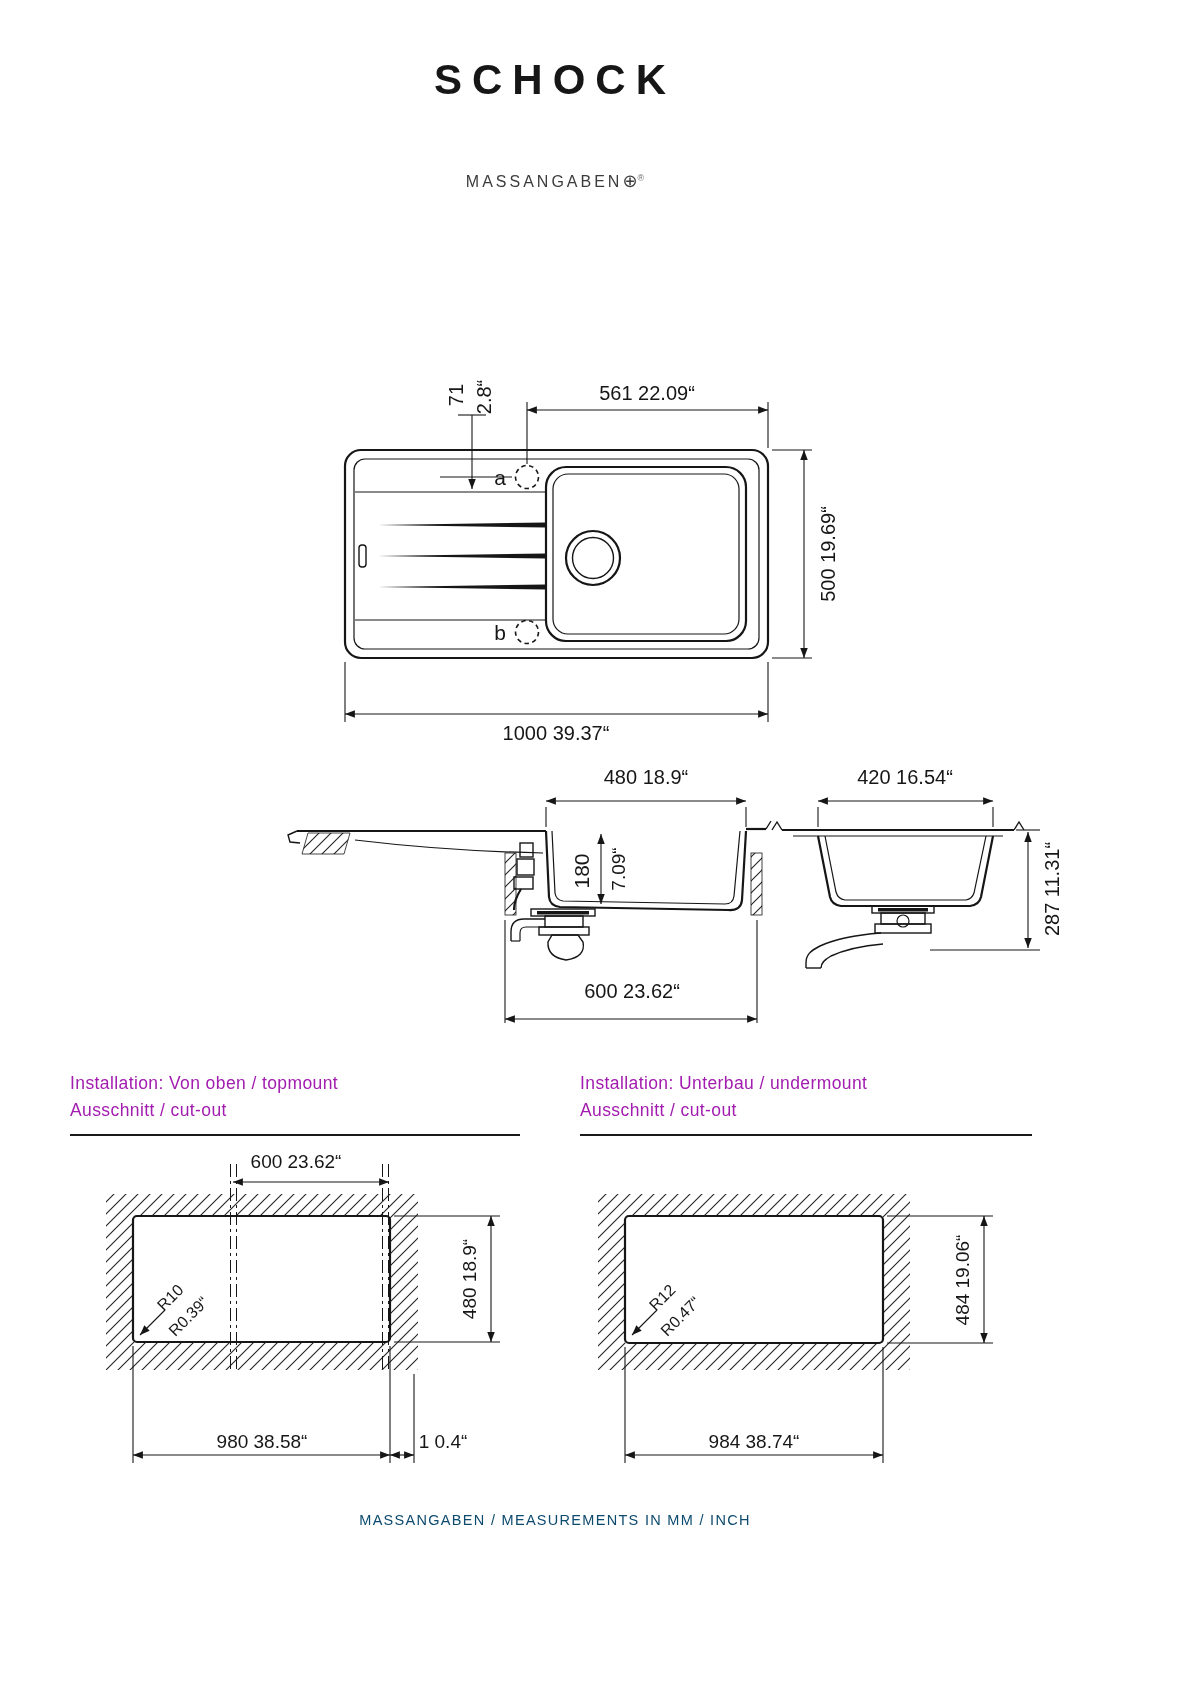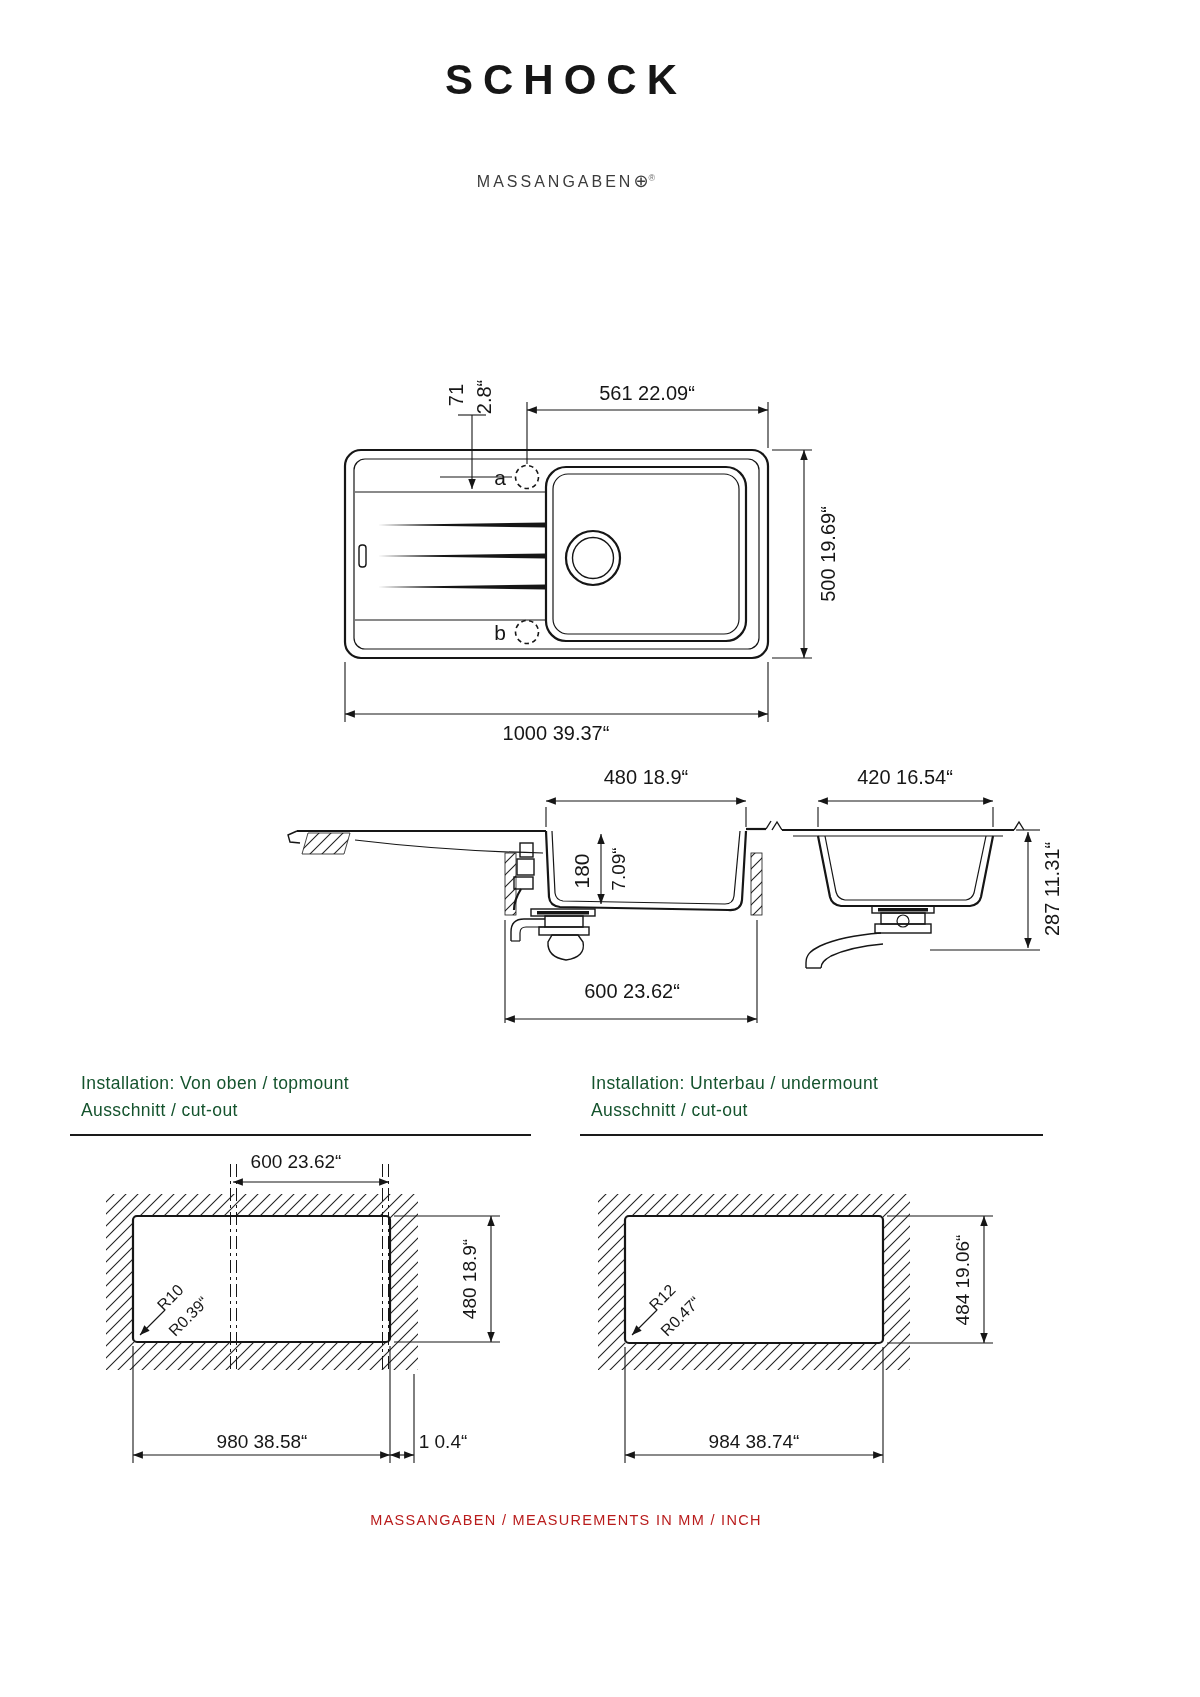--- a/index.html
+++ b/index.html
@@ -1,28 +1,28 @@
 <!DOCTYPE html>
 <html><head>
 <meta charset="utf-8">
 <style>
   html,body{margin:0;padding:0;background:#fff;}
   .page{position:relative;width:1200px;height:1697px;background:#ffffff;overflow:hidden;
         font-family:"Liberation Sans",sans-serif;color:#161616;}
-  .abs{position:absolute;padding-left:11px;}
+  .abs{position:absolute;}
   .logo{left:0;top:56px;width:1110px;text-align:center;font-size:42px;font-weight:800;
         letter-spacing:10px;color:#161616;}
   .material{left:0;top:170px;width:1110px;text-align:center;font-size:16px;letter-spacing:3px;
         color:#3c3c3c;font-weight:500;}
   .material .sym{font-size:18px;letter-spacing:0;}
   .material .reg{font-size:9px;vertical-align:super;letter-spacing:0;color:#6a6a6a;}
-  .inst-title{font-size:17.5px;line-height:27px;color:#14532d;letter-spacing:.4px;}
+  .inst-title{font-size:17.5px;line-height:27px;color:#a21caf;letter-spacing:.4px;}
   .rule{height:2px;background:#1a1a1a;}
   .footer{left:0;top:1512px;width:1110px;text-align:center;font-size:14.5px;
-        letter-spacing:1.3px;color:#b91c1c;}
+        letter-spacing:1.3px;color:#0c4a6e;}
   svg.draw{position:absolute;left:0;top:0;}
   svg text{font-family:"Liberation Sans",sans-serif;fill:#161616;}
   .t21{font-size:21px;} .t20{font-size:20px;} .t19{font-size:19px;} .t16{font-size:16px;}
   .ln{stroke:#161616;fill:none;stroke-width:1.2;}
   .ln13{stroke:#161616;fill:none;stroke-width:1.4;}
   .ln2{stroke:#161616;fill:none;stroke-width:2.2;}
   .dim{stroke:#161616;fill:none;stroke-width:1.1;}
   .cl{stroke:#161616;fill:none;stroke-width:1;stroke-dasharray:13 4 3 4;}
   .dash{stroke:#161616;fill:none;stroke-width:1.6;stroke-dasharray:4.5 3.5;}
   .hatchf{fill:url(#hatch);stroke:#161616;stroke-width:.8;}

